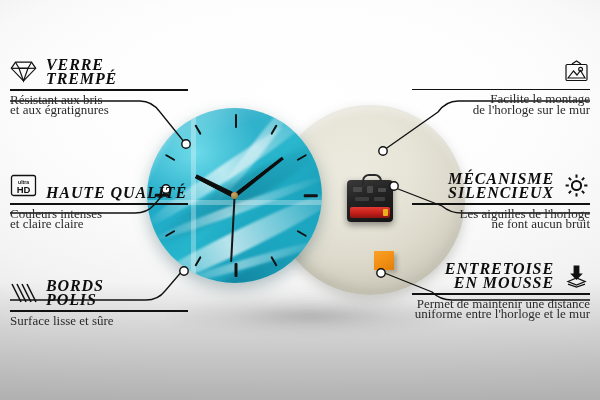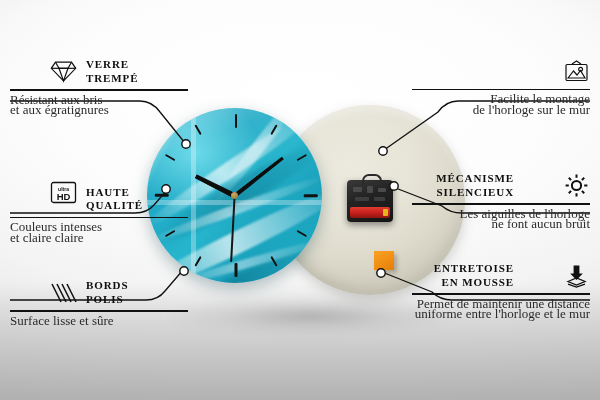--- a/index.html
+++ b/index.html
@@ -84,25 +84,25 @@
   .foam{position:absolute;width:20px;height:19px;left:374px;top:251px;
     background:linear-gradient(150deg,#f9a227 0%,#f08c12 60%,#e07f0c 100%);
     box-shadow:3px 3px 4px rgba(90,80,60,.35);}
 
   
   .callout{position:absolute;width:178px;}
   .co-left{left:10px;text-align:left;}
   .co-right{right:10px;text-align:right;}
   .co-head{display:flex;align-items:center;gap:9px;}
   .co-right .co-head{justify-content:flex-end;}
-  .co-title{font-family:"Liberation Serif",serif;font-weight:700;font-size:11px;line-height:13.6px;
-    letter-spacing:.9px;color:#0e0e0e;text-transform:uppercase;}
+  .co-title{font-family:"Liberation Serif",serif;font-weight:700;font-size:16px;line-height:13.6px;
+    letter-spacing:.9px;color:#0e0e0e;text-transform:uppercase;font-style:italic;}
   .co-rule{height:1.4px;background:#111;margin:4px 0 4px;}
   .co-desc{font-family:"Liberation Serif",serif;font-size:13px;line-height:10.6px;color:#2b2b2b;}
-  .co-icon{width:27px;height:27px;flex:0 0 27px;display:flex;align-items:center;justify-content:center;margin-left:40px;}
+  .co-icon{width:27px;height:27px;flex:0 0 27px;display:flex;align-items:center;justify-content:center;}
   .co-icon svg{display:block;}
 
   .lines{position:absolute;inset:0;pointer-events:none;}
 </style>
 </head>
 <body>
 
 <div id="stage">
 
   <div class="bg-base"></div>

